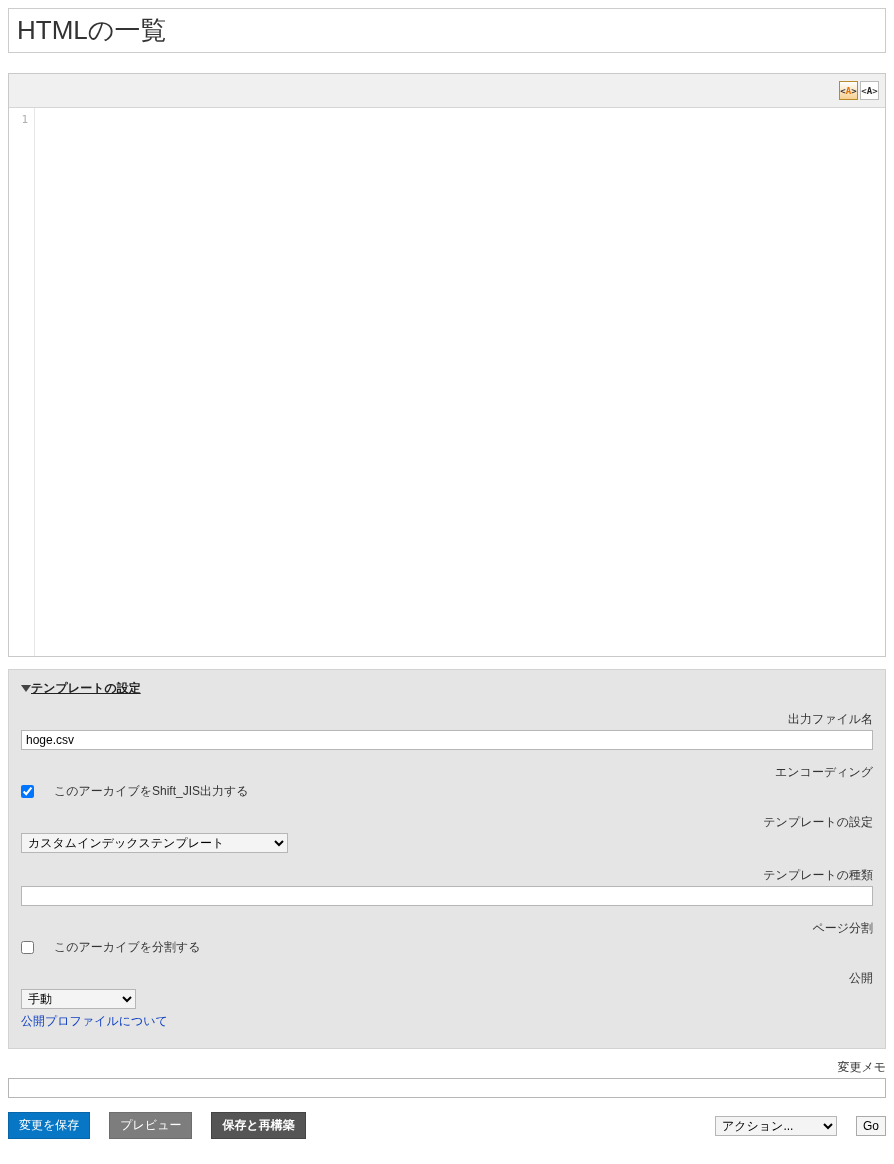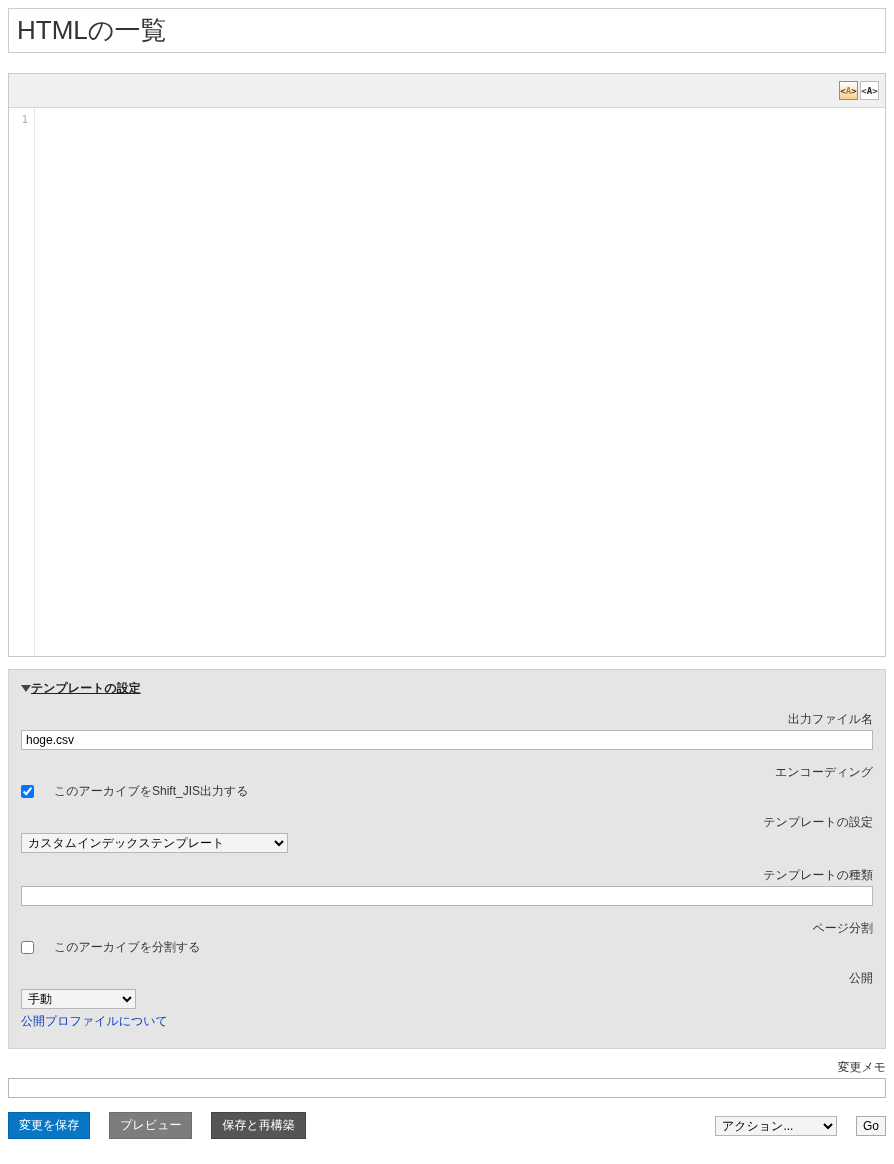--- a/index.html
+++ b/index.html
@@ -161,21 +161,21 @@
   .btn {
     font-size: 12px;
     padding: 4px 10px;
     border: 1px solid #888;
     cursor: pointer;
     color: #fff;
     font-family: inherit;
   }
   .btn-primary { background: #0776c4; border-color: #0666a9; }
   .btn-gray { background: #7d7d7d; border-color: #6d6d6d; }
-  .btn-dark { background: #555; border-color: #444; }
+  .btn-dark { background: #555; border-color: #444; font-weight: bold; }
   .spacer { flex: 1; }
   .go-btn {
     font-size: 12px;
     padding: 2px 6px;
     border: 1px solid #aaa;
     background: #f6f6f6;
     cursor: pointer;
   }
   select.action-select { width: 122px; }
 </style>

